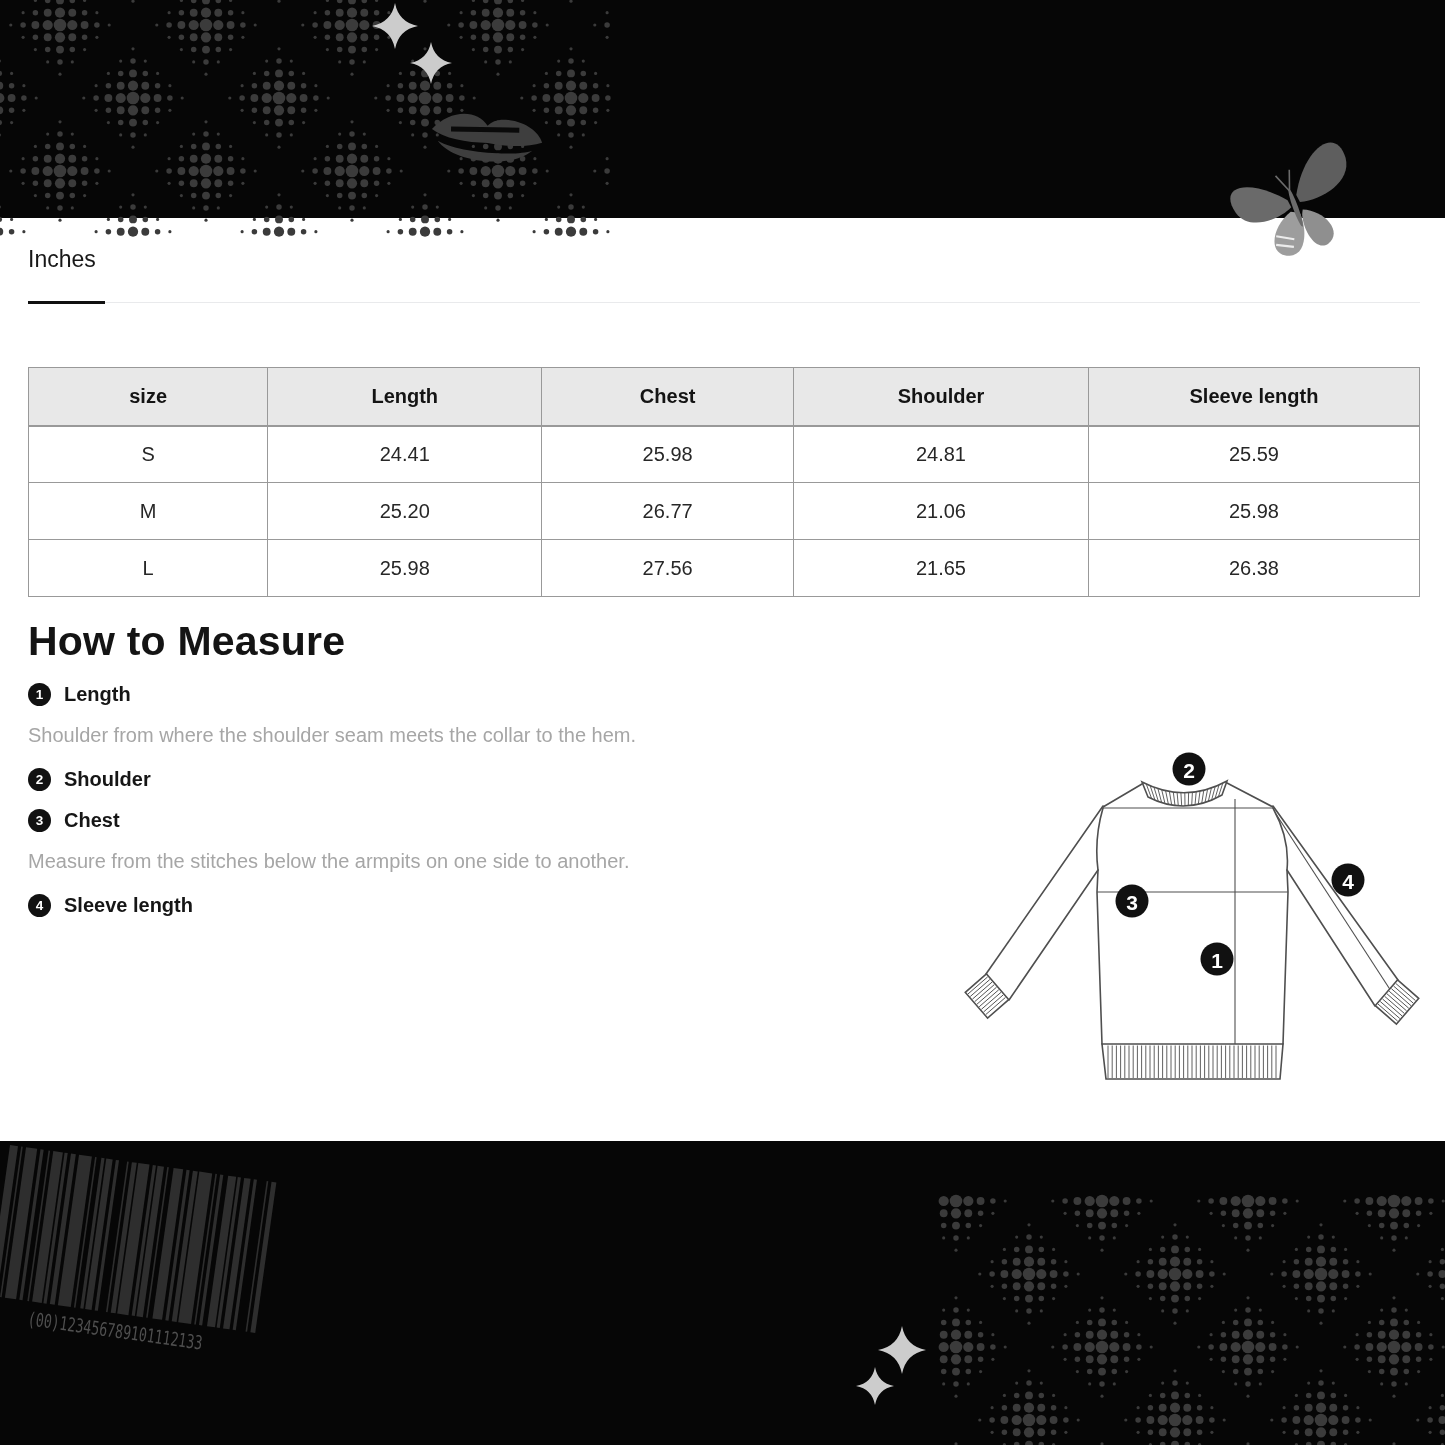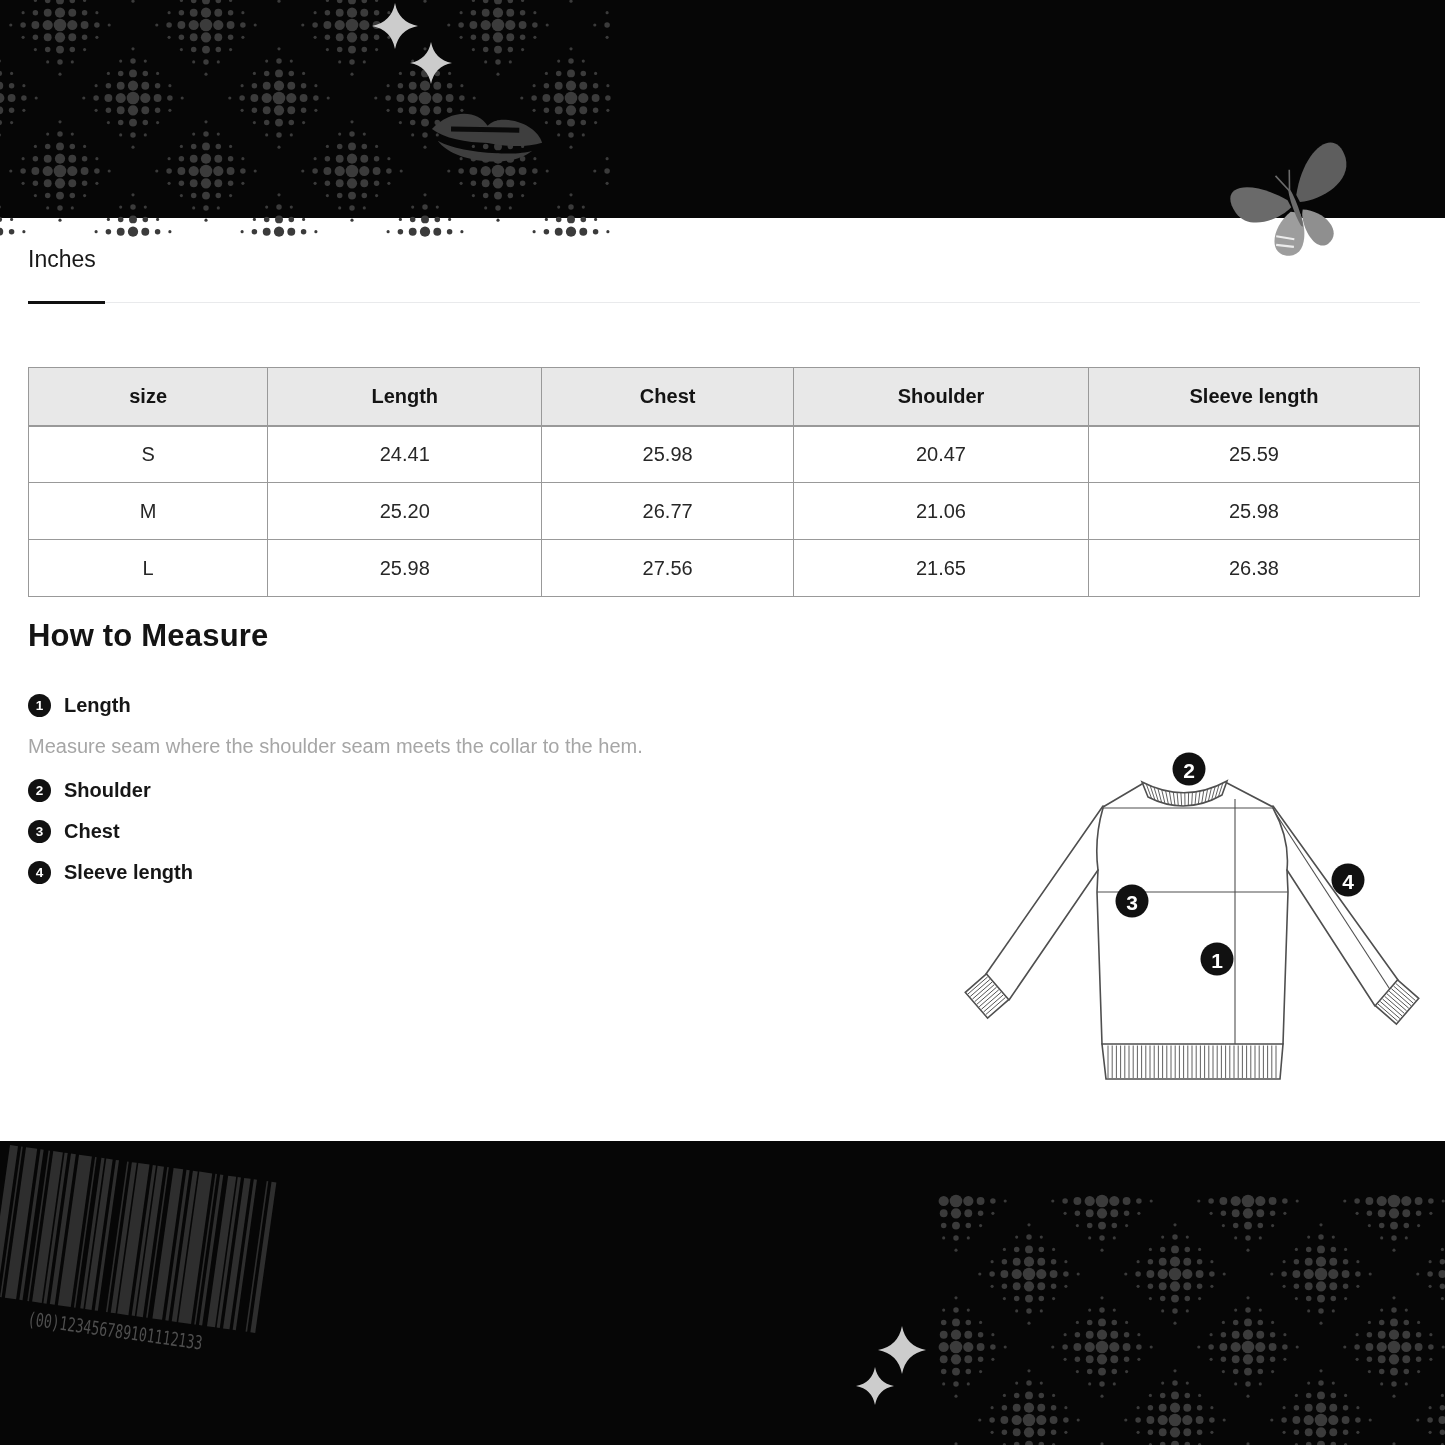--- a/index.html
+++ b/index.html
@@ -23,22 +23,22 @@
   
   .size-table-wrap { position:absolute; left:28px; right:25px; top:367px; }
   table { width:100%; border-collapse:collapse; table-layout:fixed; }
   th, td { border:1px solid var(--table_border); text-align:center; vertical-align:middle; }
   th { height:58px; background:var(--table_header_bg); font-size:20px; font-weight:700; color:#141414;
        border-bottom:2px solid var(--table_border); }
   td { height:57px; font-size:20px; color:#272727; }
 
   
   .howto { position:absolute; left:28px; top:618px; width:905px; }
-  .howto h2 { font-size:31px; font-weight:700; color:var(--heading_text);
-              letter-spacing:.2px; margin-bottom:40px; }
+  .howto h2 { font-size:41px; font-weight:700; color:var(--heading_text);
+              letter-spacing:.2px; margin-bottom:18px; }
   .step-head { display:flex; align-items:center; gap:13px; margin-bottom:18px; }
   .badge { width:23px; height:23px; border-radius:50%; background:var(--badge_bg);
            color:#fff; font-size:13.5px; font-weight:700; display:inline-flex;
            align-items:center; justify-content:center; flex:0 0 auto; }
   .step-label { font-size:20px; font-weight:600; color:#161616; }
   .step-desc { font-size:20px; color:var(--muted_text); margin-bottom:21px; line-height:1.15; }
 
   
   #diagram { position:absolute; left:945px; top:742px; pointer-events:none; }
   #diagram .ln { stroke:var(--diagram_line); stroke-width:1.6; fill:none; stroke-linecap:round; }
@@ -740,21 +740,21 @@
         <th>Chest</th>
         <th>Shoulder</th>
         <th>Sleeve length</th>
       </tr>
     </thead>
     <tbody>
       <tr>
         <td>S</td>
         <td>24.41</td>
         <td>25.98</td>
-        <td>20.47</td>
+        <td>24.81</td>
         <td>25.59</td>
       </tr>
       <tr>
         <td>M</td>
         <td>25.20</td>
         <td>26.77</td>
         <td>21.06</td>
         <td>25.98</td>
       </tr>
       <tr>
@@ -769,35 +769,36 @@
 </div>
 
 <section class="howto">
   <h2>How to Measure</h2>
 
   <div class="step">
     <div class="step-head">
       <span class="badge">1</span>
       <span class="step-label">Length</span>
     </div>
-    <p class="step-desc">Measure seam where the shoulder seam meets the collar to the hem.</p>
+    <p class="step-desc">Shoulder from where the shoulder seam meets the collar to the hem.</p>
   </div>
 
   <div class="step">
     <div class="step-head">
       <span class="badge">2</span>
       <span class="step-label">Shoulder</span>
     </div>
   </div>
 
   <div class="step">
     <div class="step-head">
       <span class="badge">3</span>
       <span class="step-label">Chest</span>
     </div>
+    <p class="step-desc">Measure from the stitches below the armpits on one side to another.</p>
   </div>
 
   <div class="step">
     <div class="step-head">
       <span class="badge">4</span>
       <span class="step-label">Sleeve length</span>
     </div>
   </div>
 </section>
 

